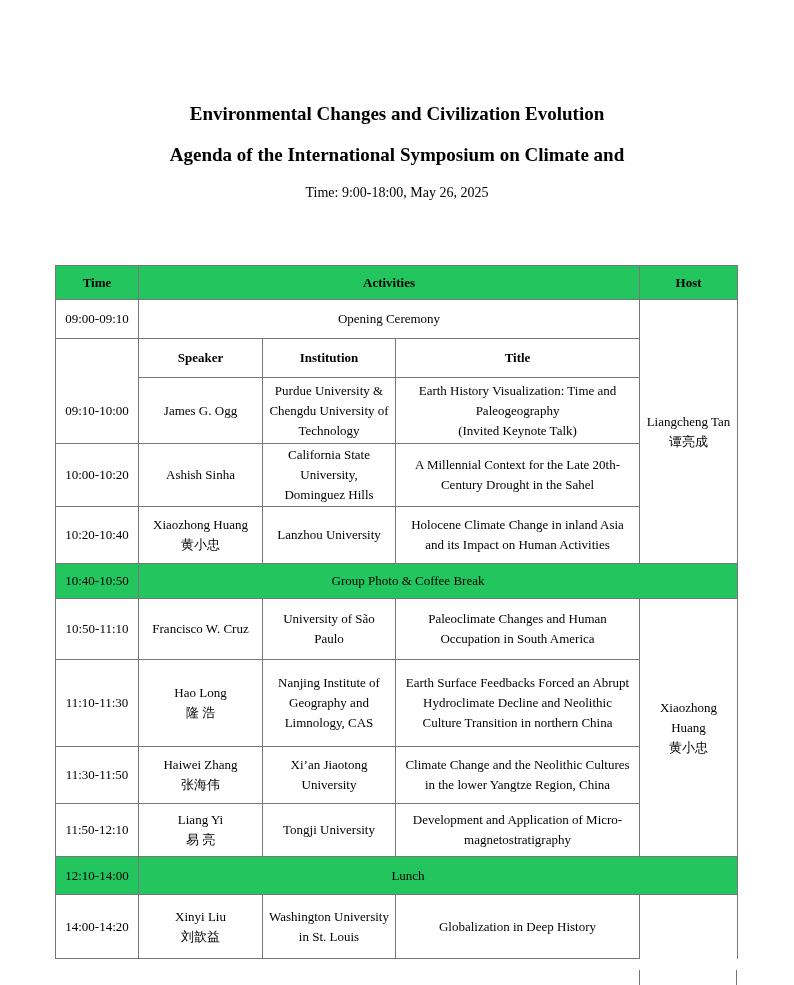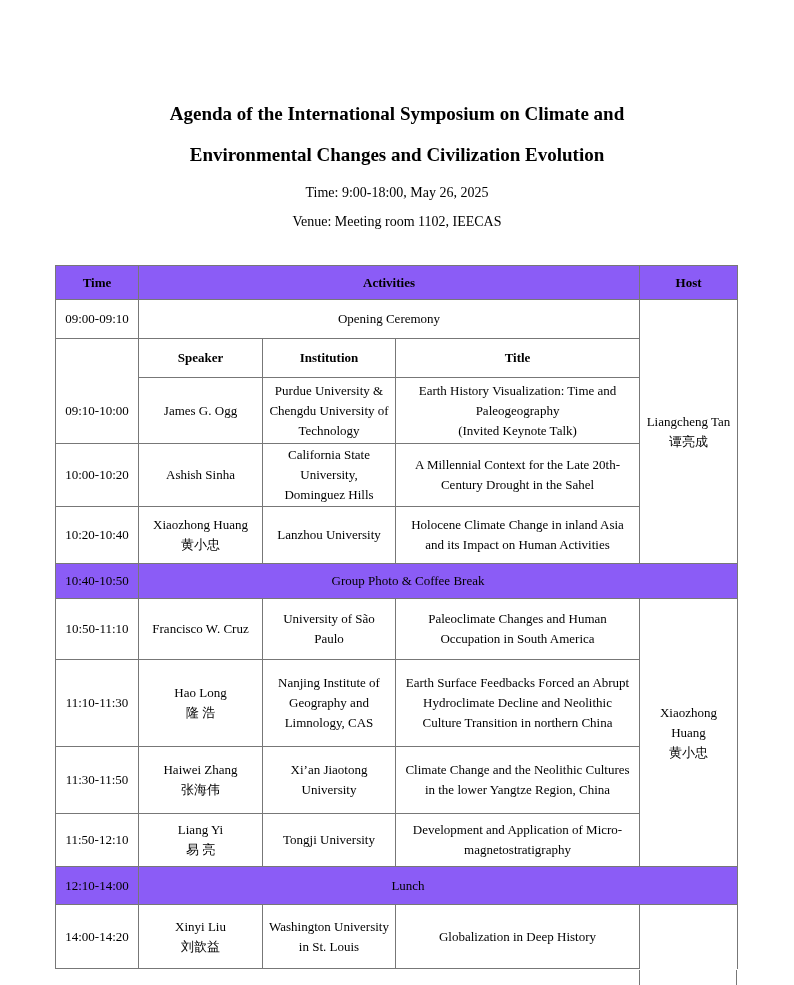--- a/index.html
+++ b/index.html
@@ -19,41 +19,40 @@
   }
   col.c-time{width:83px;}
   col.c-speaker{width:124px;}
   col.c-inst{width:133px;}
   col.c-title{width:244px;}
   col.c-host{width:98px;}
   td{
     border:1px solid #777;text-align:center;vertical-align:middle;
     font-size:13px;line-height:20px;padding:1px 6px;overflow:hidden;
   }
-  .shaded{background:#8b5cf6;}
+  .shaded{background:#22c55e;}
   .bold{font-weight:bold;}
   .brk{padding-right:66px;}
   .blk{display:block;}
   .note{display:block;font-weight:normal;}
   .vbot{vertical-align:bottom;padding:0;}
   .vbox{height:64px;display:flex;align-items:center;justify-content:center;}
   .no-bottom{border-bottom:none;}
   .stub{
     position:absolute;left:639px;top:970px;width:96px;height:15px;
     border-left:1px solid #777;border-right:1px solid #777;
   }
 </style>
 </head>
 <body>
 
 <div class="title-block">
+  <div class="title-line">Environmental Changes and Civilization Evolution</div>
   <div class="title-line">Agenda of the International Symposium on Climate and</div>
-  <div class="title-line">Environmental Changes and Civilization Evolution</div>
   <p class="sub-line first">Time: 9:00-18:00, May 26, 2025</p>
-  <p class="sub-line">Venue: Meeting room 1102, IEECAS</p>
 </div>
 
 <table class="agenda">
   <colgroup>
     <col class="c-time">
       <col class="c-speaker">
       <col class="c-inst">
       <col class="c-title">
       <col class="c-host">
   </colgroup>
@@ -143,21 +142,21 @@
     <td>
       <span class="blk">Hao Long</span>
       <span class="blk">隆 浩</span>
     </td>
     <td>Nanjing Institute of Geography and Limnology, CAS</td>
     <td>
       <span class="blk">Earth Surface Feedbacks Forced an Abrupt Hydroclimate Decline and Neolithic Culture Transition in northern China</span>
     </td>
   </tr>
 
-  <tr style="height:67px">
+  <tr style="height:57px">
     <td>11:30-11:50</td>
     <td>
       <span class="blk">Haiwei Zhang</span>
       <span class="blk">张海伟</span>
     </td>
     <td>Xi’an Jiaotong University</td>
     <td>
       <span class="blk">Climate Change and the Neolithic Cultures in the lower Yangtze Region, China</span>
     </td>
   </tr>

